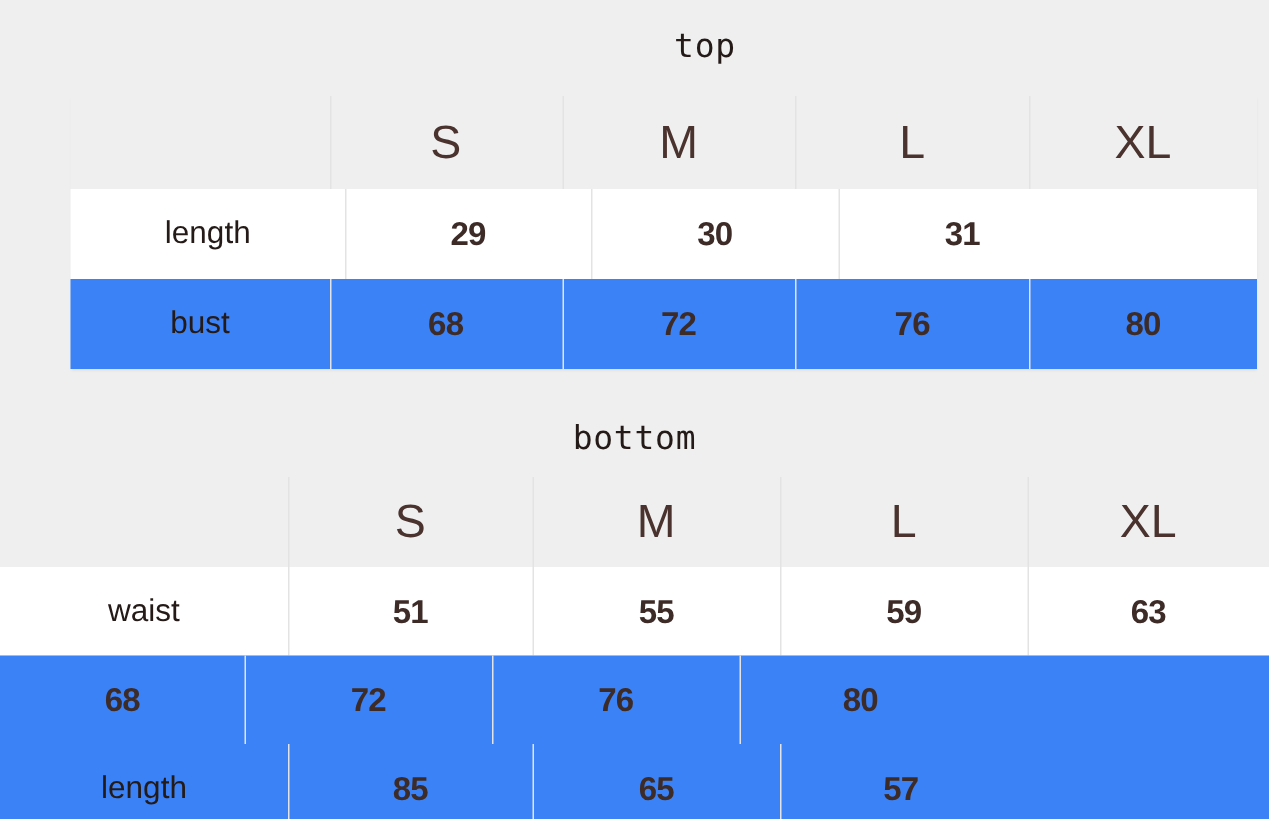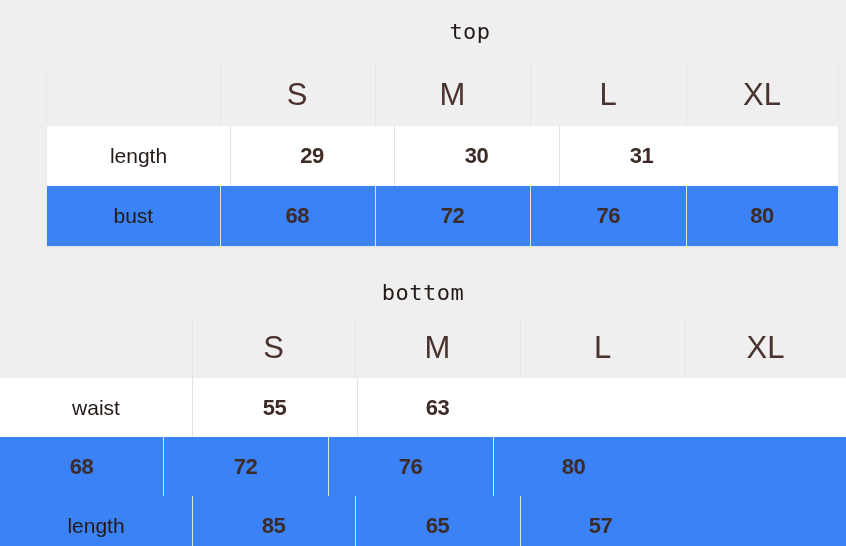--- a/index.html
+++ b/index.html
@@ -138,21 +138,23 @@
       <div class="row head">
         <div class="cell c0 label-cell"></div>
         <div class="cell c1 head-cell">S</div>
         <div class="cell c2 head-cell">M</div>
         <div class="cell c3 head-cell">L</div>
         <div class="cell c4 head-cell">XL</div>
       </div>
 
       <div class="row body odd">
         <div class="cell c0 label-cell">waist</div>
+        <div class="cell c1 val-cell">51</div>
         <div class="cell c2 val-cell">55</div>
+        <div class="cell c3 val-cell">59</div>
         <div class="cell c4 val-cell">63</div>
       </div>
 
       <div class="row body even">
         <div class="cell c1 val-cell">68</div>
         <div class="cell c2 val-cell">72</div>
         <div class="cell c3 val-cell">76</div>
         <div class="cell c4 val-cell">80</div>
       </div>
 

